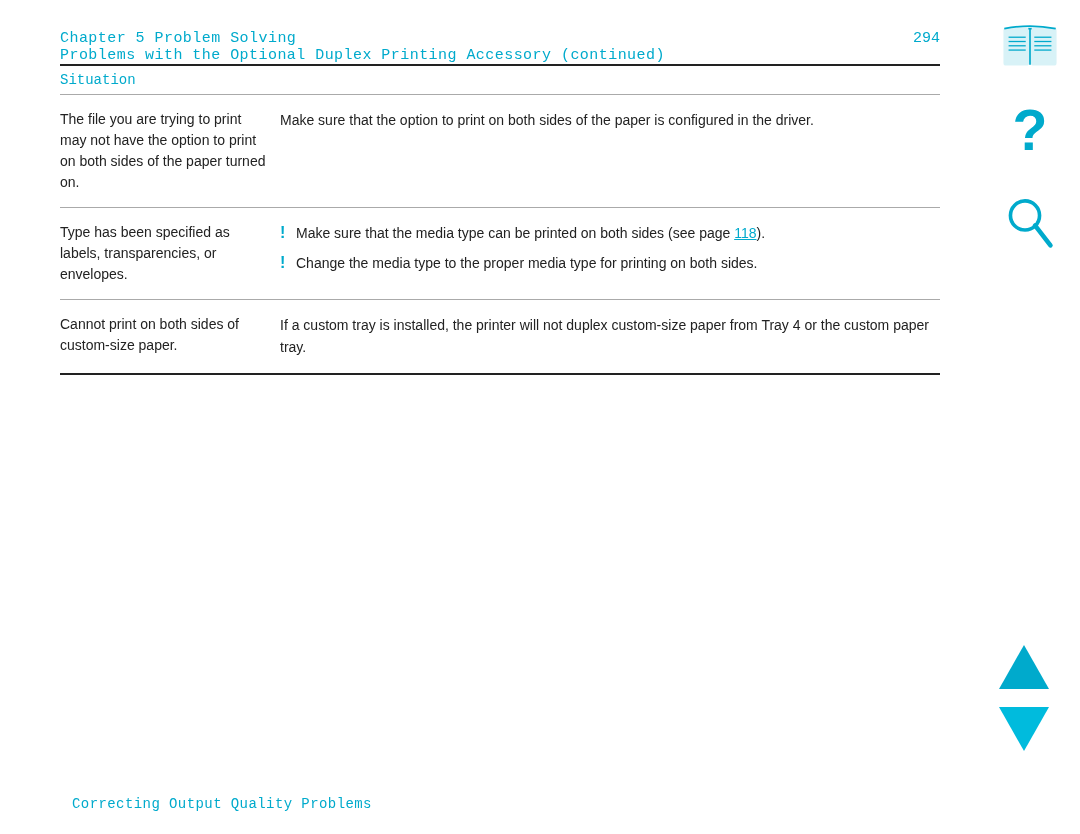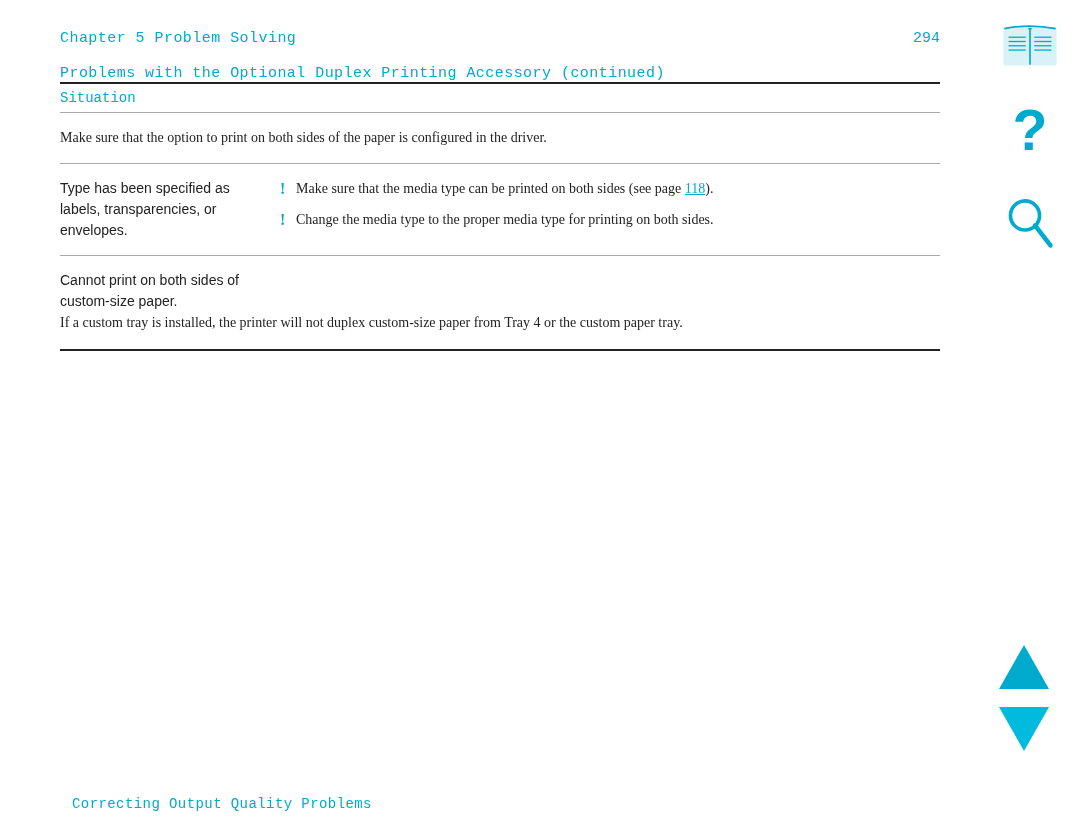--- a/index.html
+++ b/index.html
@@ -16,21 +16,20 @@
     .main-content {
       position: absolute;
       left: 60px;
       top: 30px;
       width: 880px;
     }
     .header-row {
       display: flex;
       justify-content: space-between;
       align-items: baseline;
-      margin-bottom: 18px;
     }
     .chapter-title {
       color: #00aacc;
       font-size: 15px;
       font-family: 'Courier New', monospace;
       letter-spacing: 0.03em;
     }
     .page-number {
       color: #00aacc;
       font-size: 15px;
@@ -64,35 +63,33 @@
       font-family: 'Courier New', monospace;
       font-size: 14px;
     }
     .table-row {
       display: flex;
       border-bottom: 1px solid #aaa;
       padding: 14px 0;
     }
     .table-row:last-child {
       border-bottom: none;
-      flex-direction: column;
     }
     .cell-situation {
       width: 220px;
       font-size: 14px;
       color: #222;
       line-height: 1.5;
       padding-right: 10px;
     }
     .cell-solution {
       flex: 1;
       font-size: 14px;
       color: #222;
       line-height: 1.6;
-      font-family: Liberation Serif, serif;
     }
     .cell-solution .bullet-item {
       display: flex;
       align-items: flex-start;
       margin-bottom: 8px;
     }
     .cell-solution .bullet-item:last-child {
       margin-bottom: 0;
     }
     .bullet-excl {
@@ -161,20 +158,21 @@
   </div>
 
   <div class="section-title">Problems with the Optional Duplex Printing Accessory (continued)</div>
 
   <div class="table-container">
     <div class="table-header">
       <div class="col-situation">Situation</div>
     </div>
 
     <div class="table-row">
+      <div class="cell-situation">The file you are trying to print may not have the option to print on both sides of the paper turned on.</div>
       <div class="cell-solution">Make sure that the option to print on both sides of the paper is configured in the driver.</div>
     </div>
 
     <div class="table-row">
       <div class="cell-situation">Type has been specified as labels, transparencies, or envelopes.</div>
       <div class="cell-solution">
         <div class="bullet-item">
           <span class="bullet-excl">!</span>
           <span>Make sure that the media type can be printed on both sides (see page <a class="link-text">118</a>).</span>
         </div>

